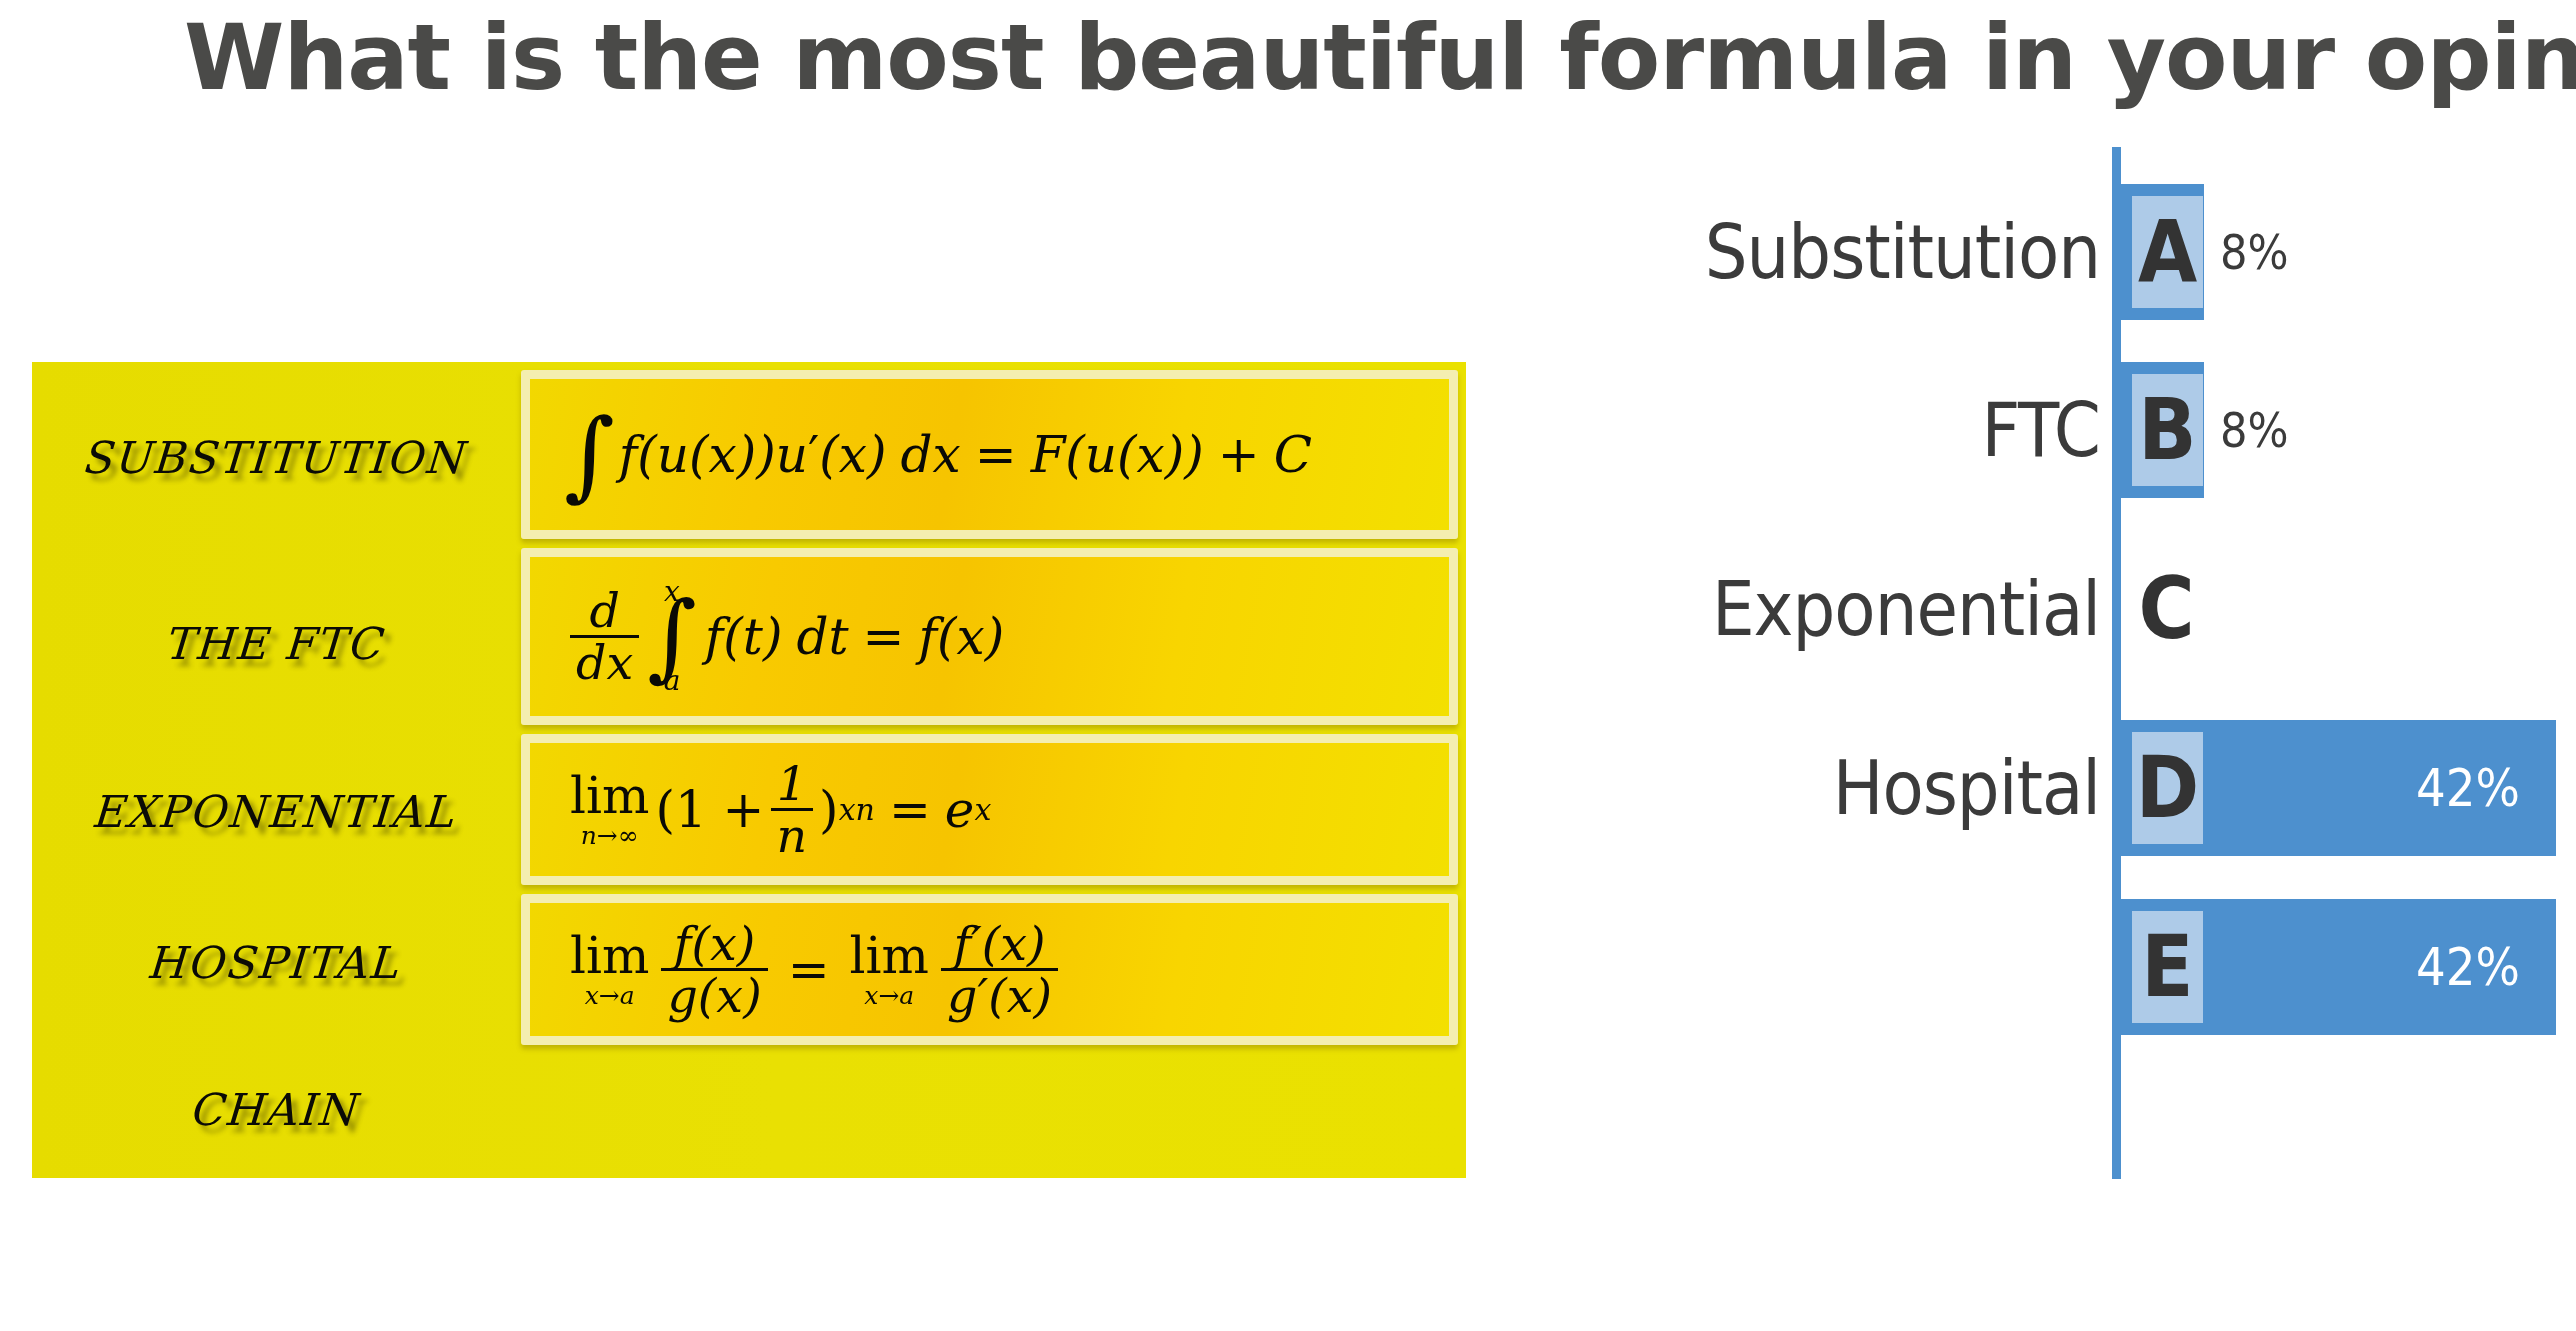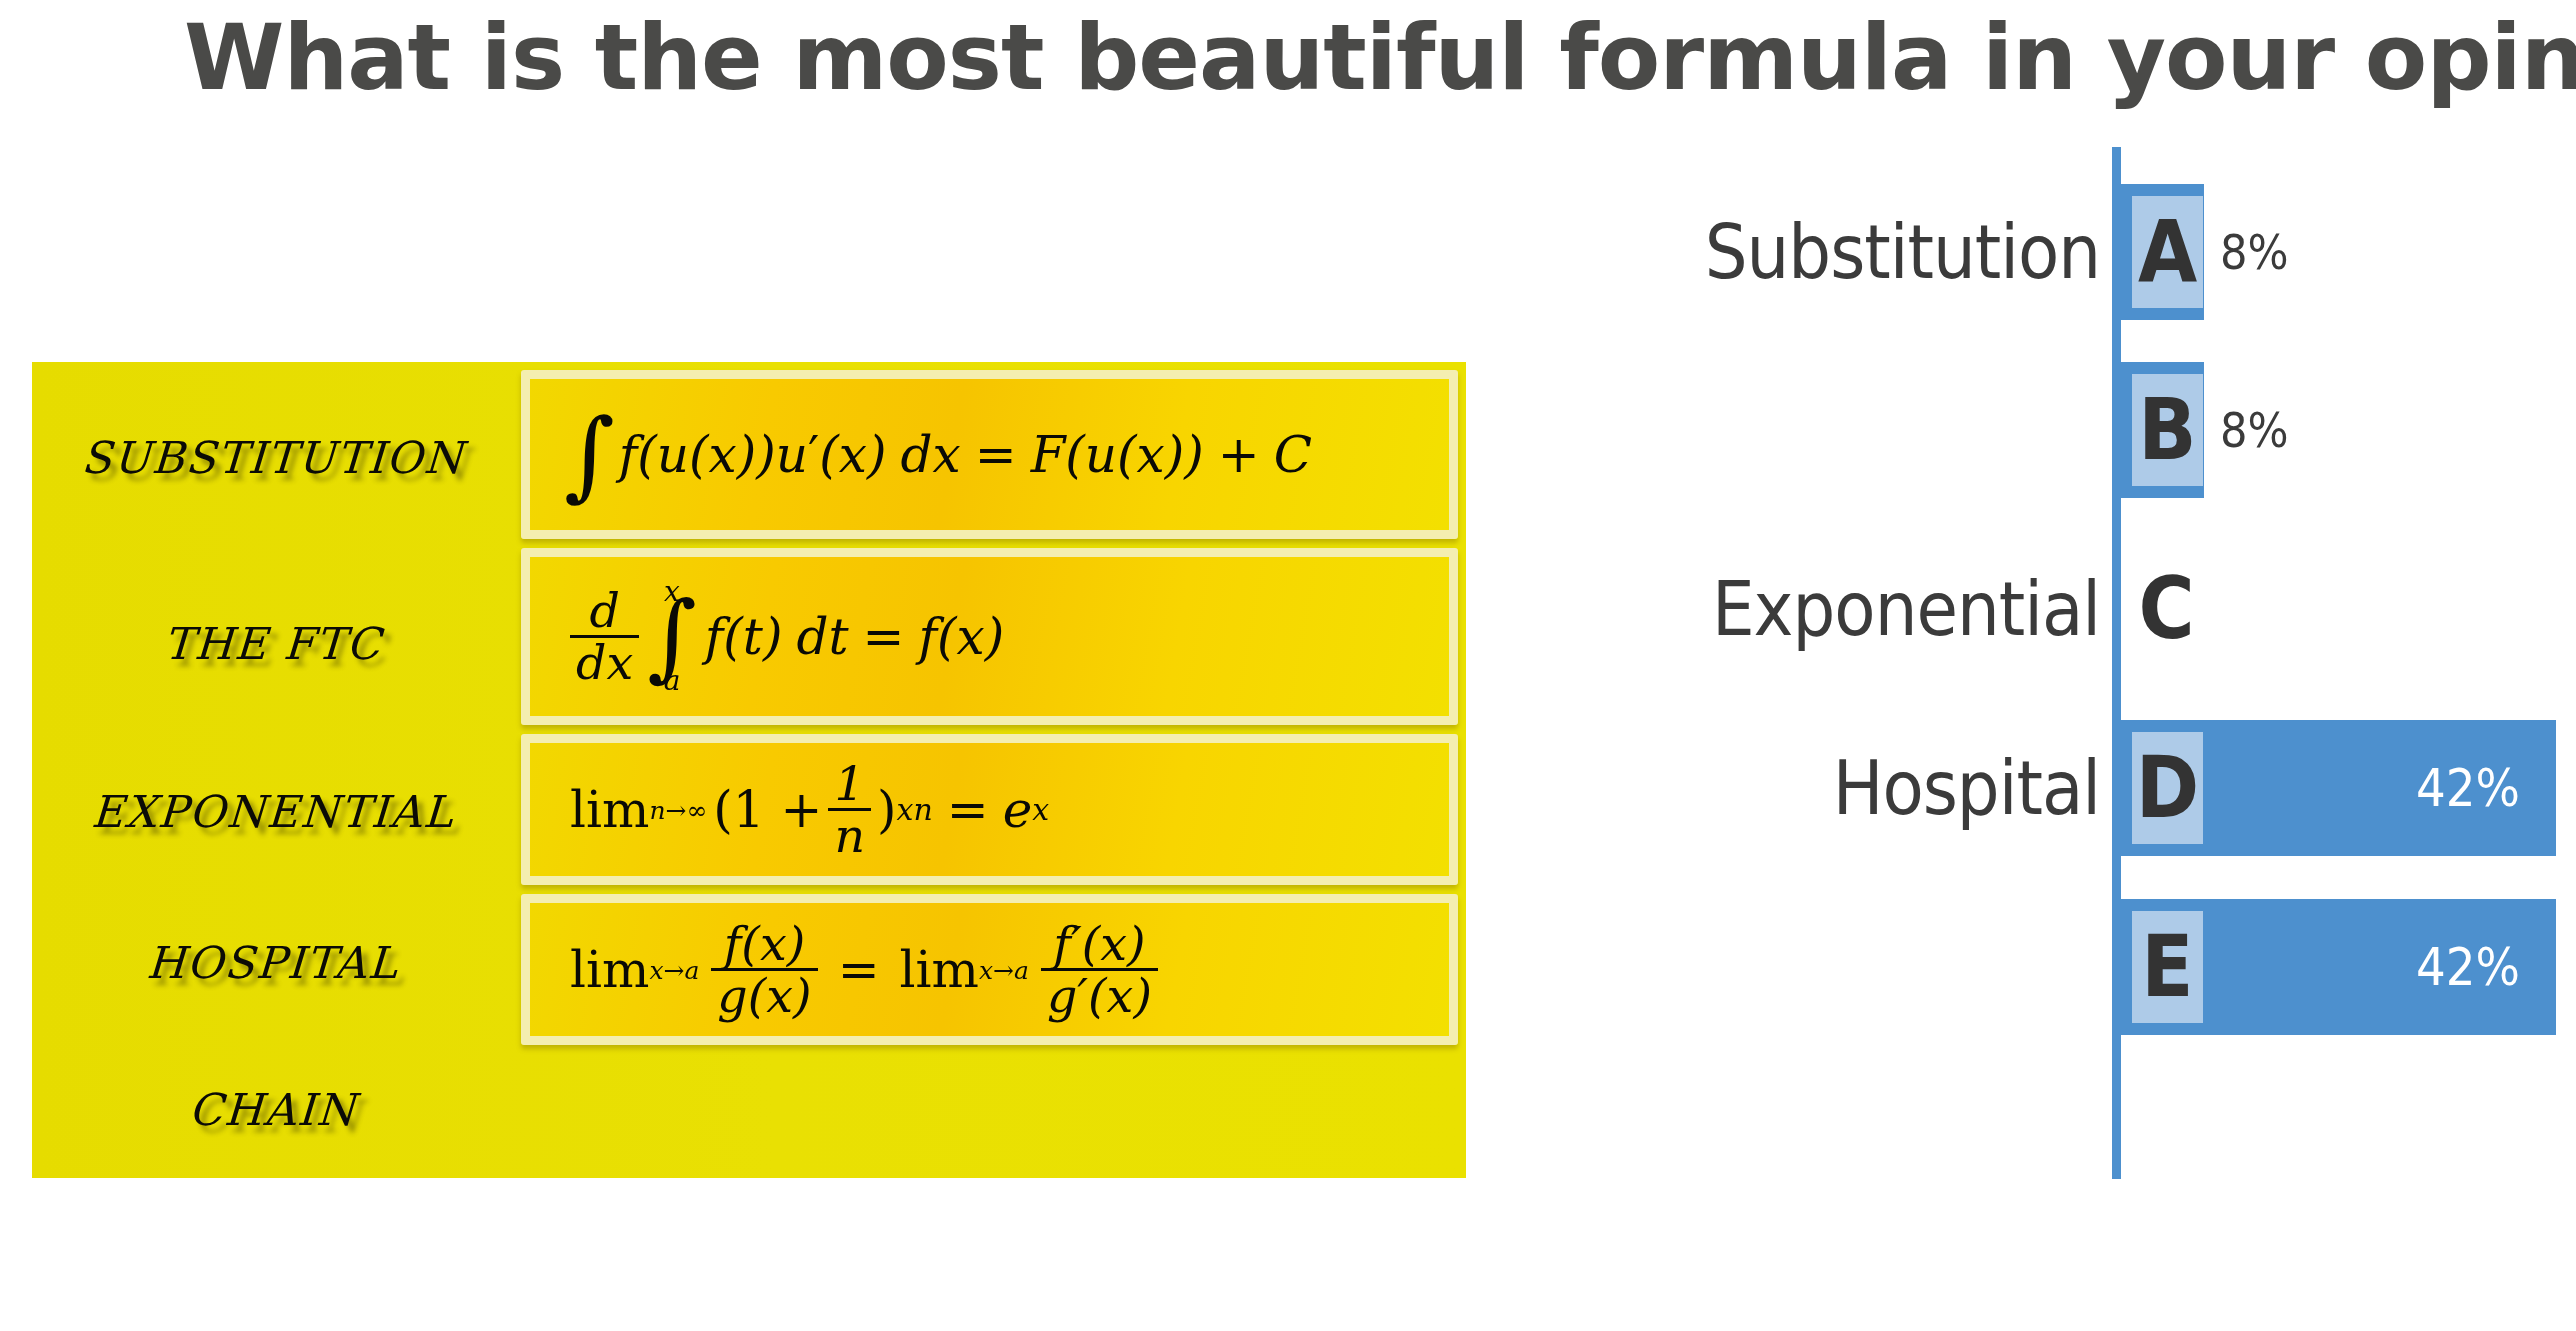--- a/index.html
+++ b/index.html
@@ -137,21 +137,21 @@
     justify-content: center;
     margin: 0 8px 0 2px;
     font-size: 0.56em;
     line-height: 1.0;
   }
   .intlim .ulim { margin-bottom: -4px; }
   .intlim .glyph { font-size: 3.4em; font-style: normal; line-height: 0.72; }
   .intlim .llim { margin-top: -4px; }
   .limop {
     display: inline-flex;
-    flex-direction: row;
+    flex-direction: column;
     align-items: center;
     justify-content: center;
     margin: 12px 6px;
     line-height: 1;
   }
   .limop .lw { font-style: normal; }
   .limop .sub { font-size: 0.5em; margin-top: 2px; }
   .sup { font-size: 0.6em; vertical-align: super; font-style: italic; }
   .nbsp { display: inline-block; width: 14px; }
 
@@ -370,20 +370,21 @@
     <div class="poll-label-wrap">Substitution</div>
     <div class="bar-area">
       <div class="bar" style="width: 83px;">
         <div class="option-badge">A</div>
         <div class="pct-outside">8%</div>
       </div>
     </div>
   </div>
 
   <div class="poll-row" id="poll-row-1">
+    <div class="poll-label-wrap">FTC</div>
     <div class="bar-area">
       <div class="bar" style="width: 83px;">
         <div class="option-badge">B</div>
         <div class="pct-outside">8%</div>
       </div>
     </div>
   </div>
 
   <div class="poll-row" id="poll-row-2">
     <div class="poll-label-wrap">Exponential</div>

